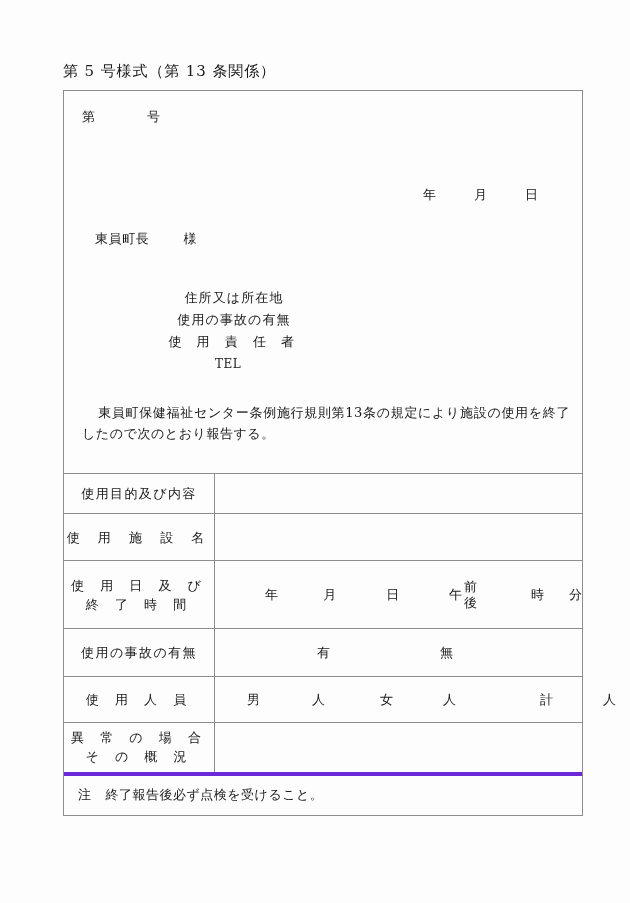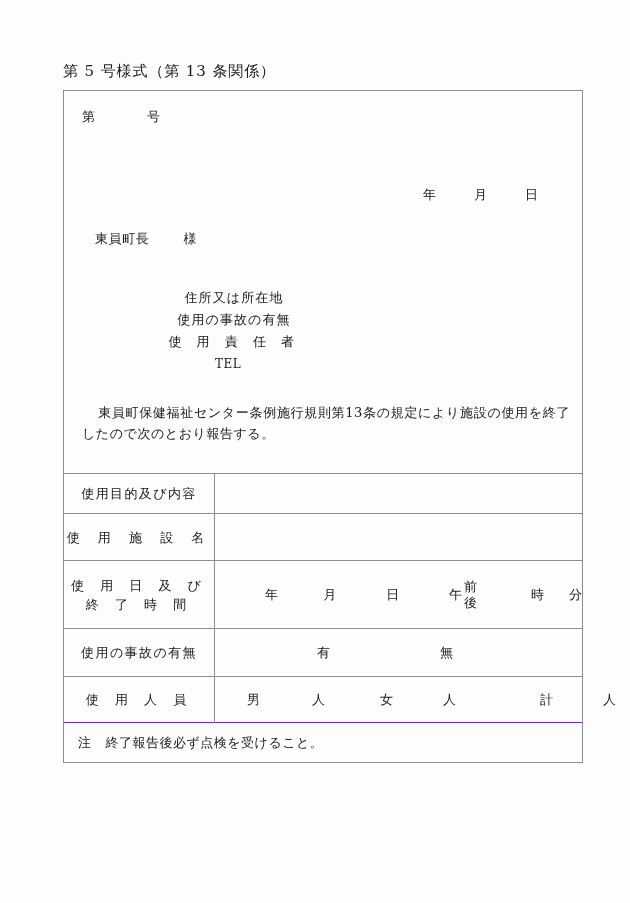--- a/index.html
+++ b/index.html
@@ -201,21 +201,21 @@
     text-align: right;
   }
   .people .g1 { display: inline-block; width: 52px; }
   .people .g2 { display: inline-block; width: 55px; }
   .people .g3 { display: inline-block; width: 50px; }
   .people .g4 { display: inline-block; width: 84px; }
   .people .g5 { display: inline-block; width: 50px; }
 
   
   .note-row td {
-    border-top: 1px solid #6d28d9;
+    border-top: 4px solid #6d28d9;
     padding: 0 0 0 14px;
     height: 39px;
     font-size: 13px;
     letter-spacing: 0.5px;
   }
   .note-row .gap { display: inline-block; width: 14px; }
 </style>
 </head>
 <body>
 
@@ -295,20 +295,27 @@
           </td>
         </tr>
         <tr class="r5">
           <td class="label lbl-3">使 用 人 員</td>
           <td class="value">
             <div class="people">
               <span>男</span><span class="g1"></span><span>人</span><span class="g2"></span><span>女</span><span class="g3"></span><span>人</span><span class="g4"></span><span>計</span><span class="g5"></span><span>人</span>
             </div>
           </td>
         </tr>
+        <tr class="r6">
+          <td class="label lbl-3">
+            <div>異 常 の 場 合</div>
+            <div>そ の 概 況</div>
+          </td>
+          <td class="value"></td>
+        </tr>
         <tr class="note-row r7">
           <td colspan="2">
             <span>注</span><span class="gap"></span><span>終了報告後必ず点検を受けること。</span>
           </td>
         </tr>
       </tbody>
     </table>
 
   </div>
 </div>

